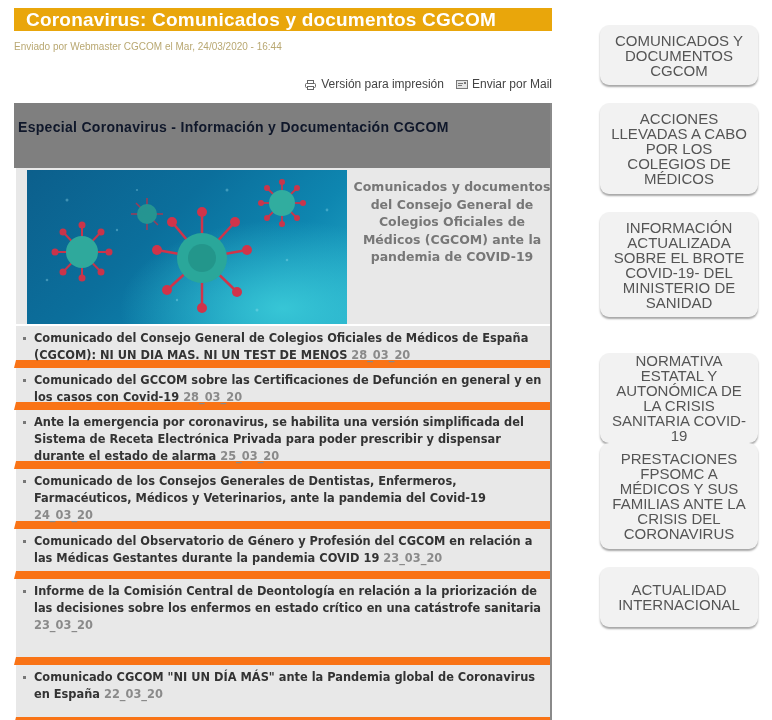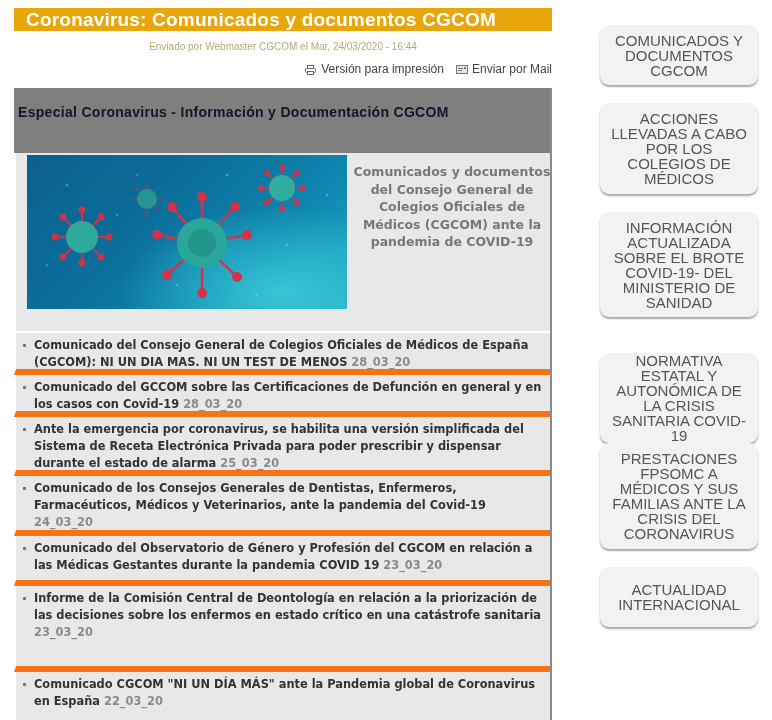--- a/index.html
+++ b/index.html
@@ -19,24 +19,23 @@
     white-space: nowrap;
     overflow: hidden;
     letter-spacing: 0.2px;
   }
   .byline {
     margin-top: 9px;
     font-size: 10px;
     color: #b9a872;
     height: 14px;
     line-height: 14px;
-    text-align: center;
   }
   .links {
-    margin-top: 5px;
+    margin-top: 20px;
     height: 20px;
     display: flex;
     justify-content: flex-end;
     align-items: center;
     gap: 12px;
     font-size: 12px;
     color: #444;
   }
   .links .lnk { display: flex; align-items: center; gap: 5px; cursor: pointer; }
   .icon-print, .icon-mail { display: inline-block; width: 11px; height: 9px; position: relative; }
@@ -47,21 +46,21 @@
     background: #7f7f7f;
     color: #0f172a;
     font-weight: bold;
     font-size: 14px;
     height: 65px;
     padding: 16px 0 0 4px;
     letter-spacing: 0.3px;
   }
   .hero {
     background: #e8e8e8;
-    height: 180px;
+    height: 158px;
     position: relative;
     border-bottom: 2px solid #ffffff;
     border-left: 2px solid #ffffff;
   }
   .hero-img {
     position: absolute; left: 11px; top: 2px; width: 320px; height: 154px;
     background: radial-gradient(ellipse at 80% 90%, #37c6d6 0%, rgba(55,198,214,0) 45%),
                 linear-gradient(135deg, #0c5f8c 0%, #0b6f9c 40%, #0e86b0 70%, #23a9c8 100%);
     overflow: hidden;
   }
@@ -72,21 +71,21 @@
     font-family: "DejaVu Sans", sans-serif;
     font-weight: bold;
     color: #777777;
     font-size: 12.5px;
     line-height: 17.5px;
   }
 
   .news-list { list-style: none; }
   .news-item {
     background: #e8e8e8;
-    border-bottom: 6px solid #f97316;
+    border-bottom: 8px solid #f97316;
     border-left: 2px solid #ffffff;
     padding: 4px 8px 0 18px;
     position: relative;
     font-family: "DejaVu Sans", sans-serif;
     font-weight: bold;
     font-size: 11.4px;
     line-height: 17px;
     color: #333333;
     cursor: pointer;
   }

